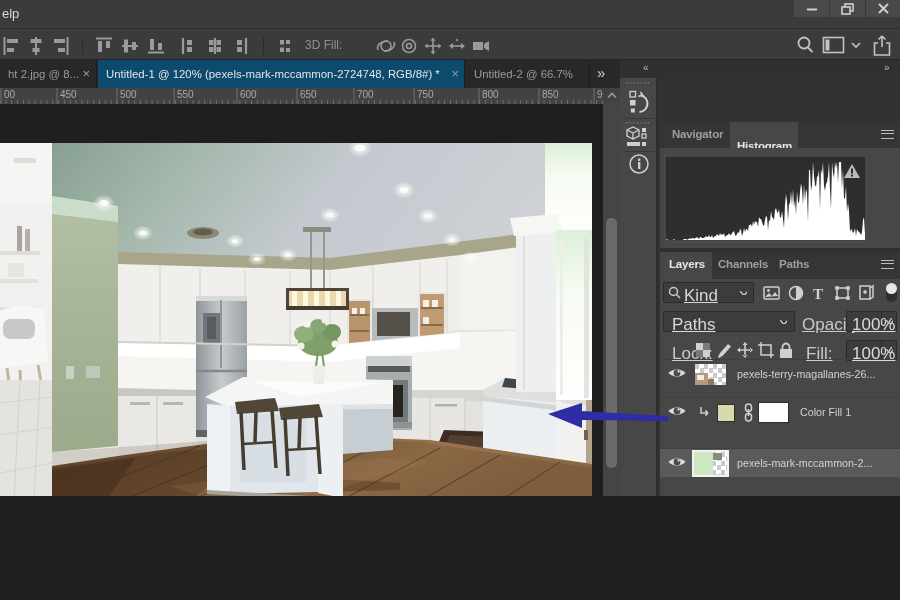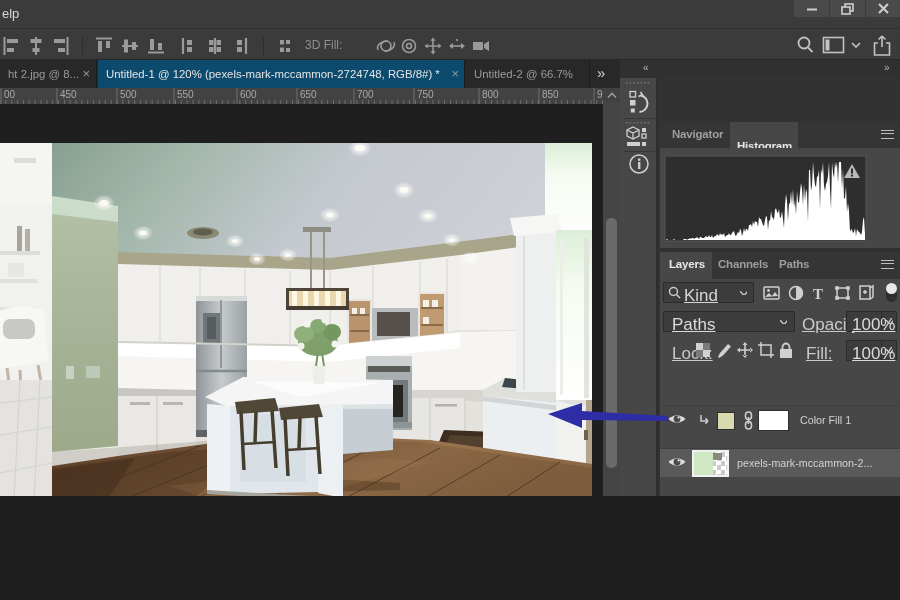--- a/index.html
+++ b/index.html
@@ -750,21 +750,36 @@
           </g>
 </g>
       </svg>
       <div class="abs lbl" style="left:146px;top:222px;">Fill:</div>
       <div class="abs field" style="left:186px;top:218px;width:51px;height:21px;"></div>
       <div class="abs" style="left:221px;top:218px;width:1px;height:21px;background:#2c2c2c;"></div>
       <div class="abs lbl" style="left:192px;top:222px;color:#dadada;">100%</div>
       <svg class="abs chev" style="left:226px;top:227px" width="8" height="5">
         <path d="M0 0 l4 4.5 l4 -4.5" fill="none" stroke="#c9c9c9" stroke-width="1.4"></path>
       </svg>
-      <div class="lrow" style="top:283px;padding-left:48px;">
+      <div class="lrow" style="top:237px;">
+  <span class="eye">
+          <svg width="18" height="12">
+            <path d="M0.5 6 Q9 -1.5 17.5 6 Q9 13.5 0.5 6 Z" fill="#dcdcdc"></path>
+            <circle cx="9" cy="6" r="3.4" fill="#4a4a4a"></circle>
+            <circle cx="10.6" cy="4.4" r="1.1" fill="#efefef"></circle>
+          </svg>
+        </span>
+  <span class="lthumb">
+          <span class="abs" style="left:0;top:9px;width:13px;height:12px;background:#b49a78;"></span>
+          <span class="abs" style="left:2px;top:11px;width:7px;height:5px;background:#f0ece4;"></span>
+          <span class="abs" style="left:13px;top:15px;width:6px;height:6px;background:#8a7a62;"></span>
+        </span>
+  <span class="lname">pexels-terry-magallanes-26...</span>
+      </div>
+      <div class="lrow" style="top:275px;padding-left:48px;">
   <span class="eye">
           <svg width="18" height="12">
             <path d="M0.5 6 Q9 -1.5 17.5 6 Q9 13.5 0.5 6 Z" fill="#dcdcdc"></path>
             <circle cx="9" cy="6" r="3.4" fill="#4a4a4a"></circle>
             <circle cx="10.6" cy="4.4" r="1.1" fill="#efefef"></circle>
           </svg>
         </span>
   <svg class="abs" style="left:39px;top:8px" width="12" height="12">
           <path d="M2 1 v6 h7 M9 7 l-2.6 -2.6 M9 7 l-2.6 2.6" stroke="#cccccc" stroke-width="1.5" fill="none"></path>
         </svg>

